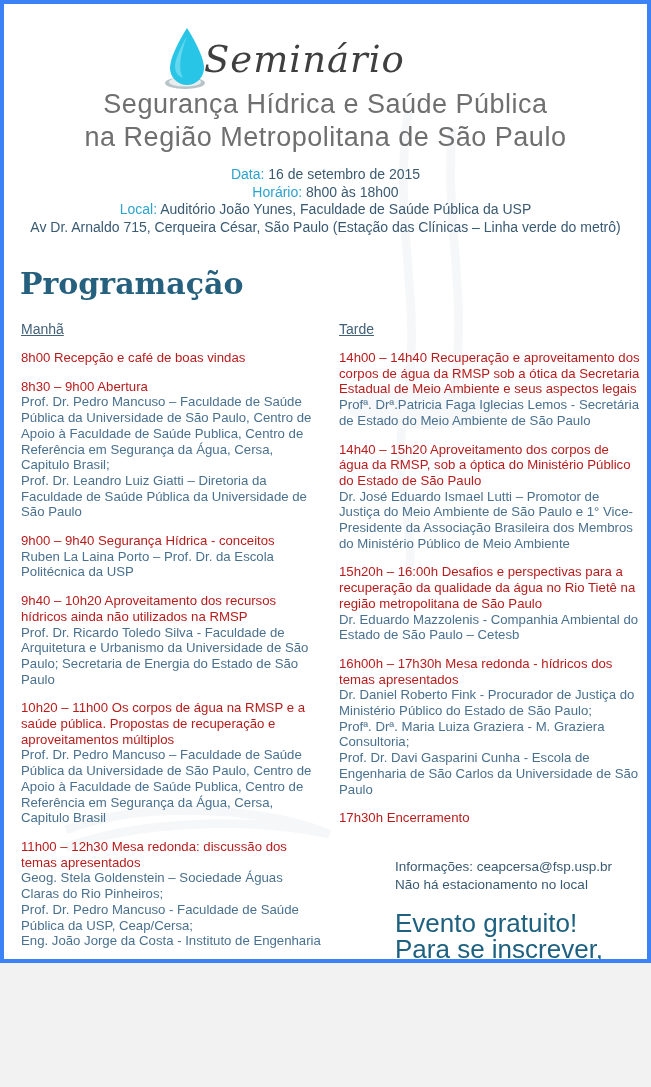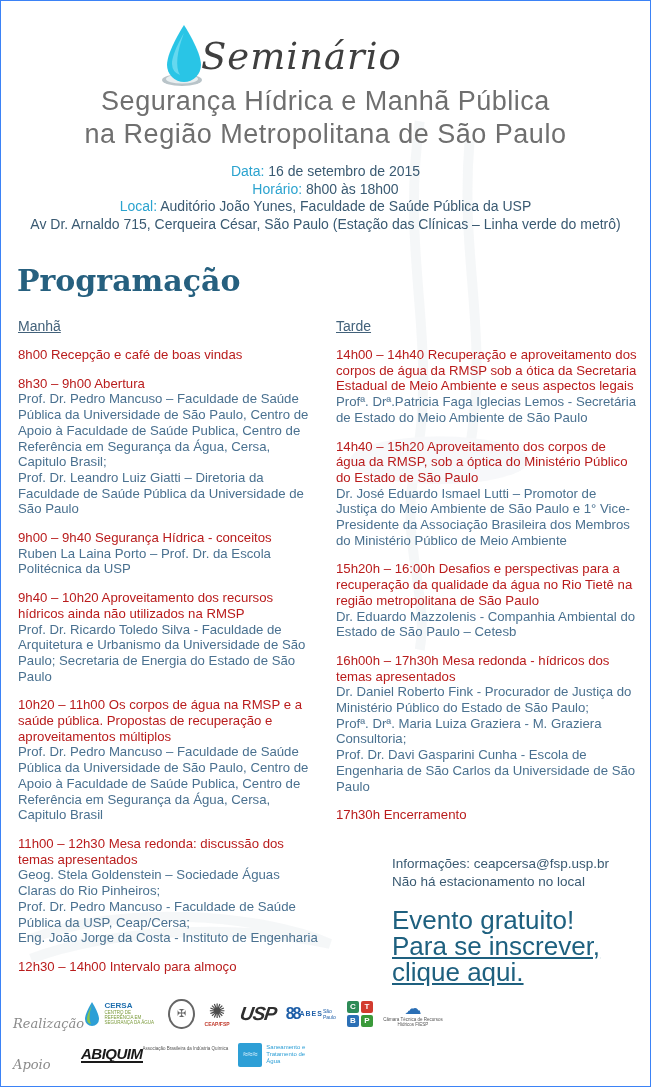--- a/index.html
+++ b/index.html
@@ -1,17 +1,17 @@
 <!DOCTYPE html>
 <html lang="pt"><head>
 <meta charset="utf-8">
 <style>
   html,body{margin:0;padding:0;background:#f2f2f2;font-family:"Liberation Sans",sans-serif;}
-  .page{position:relative;width:651px;height:1087px;margin:0 auto;background:#ffffff;
-        border:1px solid #3b82f6;box-sizing:border-box;overflow:hidden;}
+  .page{position:relative;width:651px;height:963px;margin:0 auto;background:#ffffff;
+        border:4px solid #3b82f6;box-sizing:border-box;overflow:hidden;}
   
   .watermark{position:absolute;left:0;top:0;width:100%;height:100%;pointer-events:none;opacity:.55;}
 
   
   .logo-row{position:absolute;left:0;top:10px;width:100%;height:80px;}
   .drop{position:absolute;left:160px;top:12px;}
   .script-title{position:absolute;left:200px;top:24px;font-family:"DejaVu Serif",serif;
     font-style:italic;font-size:37px;color:#3f3f3f;letter-spacing:1px;}
   .main-title{position:absolute;left:0;top:84px;width:100%;text-align:center;
     color:#6f6f6f;font-size:27px;line-height:33px;font-weight:400;letter-spacing:.5px;}
@@ -93,21 +93,21 @@
     <svg class="drop" width="46" height="66" viewBox="0 0 46 66">
       <ellipse cx="21" cy="57" rx="20" ry="6" fill="#b9c4c9"></ellipse>
       <ellipse cx="21" cy="56" rx="16" ry="4.5" fill="#e8eef0"></ellipse>
       <path d="M23 2 C23 2 6 28 6 42 a17 17 0 0 0 34 0 C40 28 23 2 23 2 Z" fill="#29c5e6"></path>
       <path d="M23 10 C23 10 11 30 11 41 a12 12 0 0 0 8 11 C14 44 16 28 23 10 Z" fill="#7fe0f2" opacity=".7"></path>
     </svg>
     <div class="script-title">Seminário</div>
   </div>
 
   <div class="main-title">
-    <div>Segurança Hídrica e Manhã Pública</div>
+    <div>Segurança Hídrica e Saúde Pública</div>
     <div>na Região Metropolitana de São Paulo</div>
   </div>
 
   <div class="info">
     <div><span class="lbl">Data:</span><span> 16 de setembro de 2015</span></div>
     <div><span class="lbl">Horário:</span><span> 8h00 às 18h00</span></div>
     <div><span class="lbl">Local:</span><span> Auditório João Yunes, Faculdade de Saúde Pública da USP</span></div>
     <div>Av Dr. Arnaldo 715, Cerqueira César, São Paulo (Estação das Clínicas – Linha verde do metrô)</div>
   </div>
 

